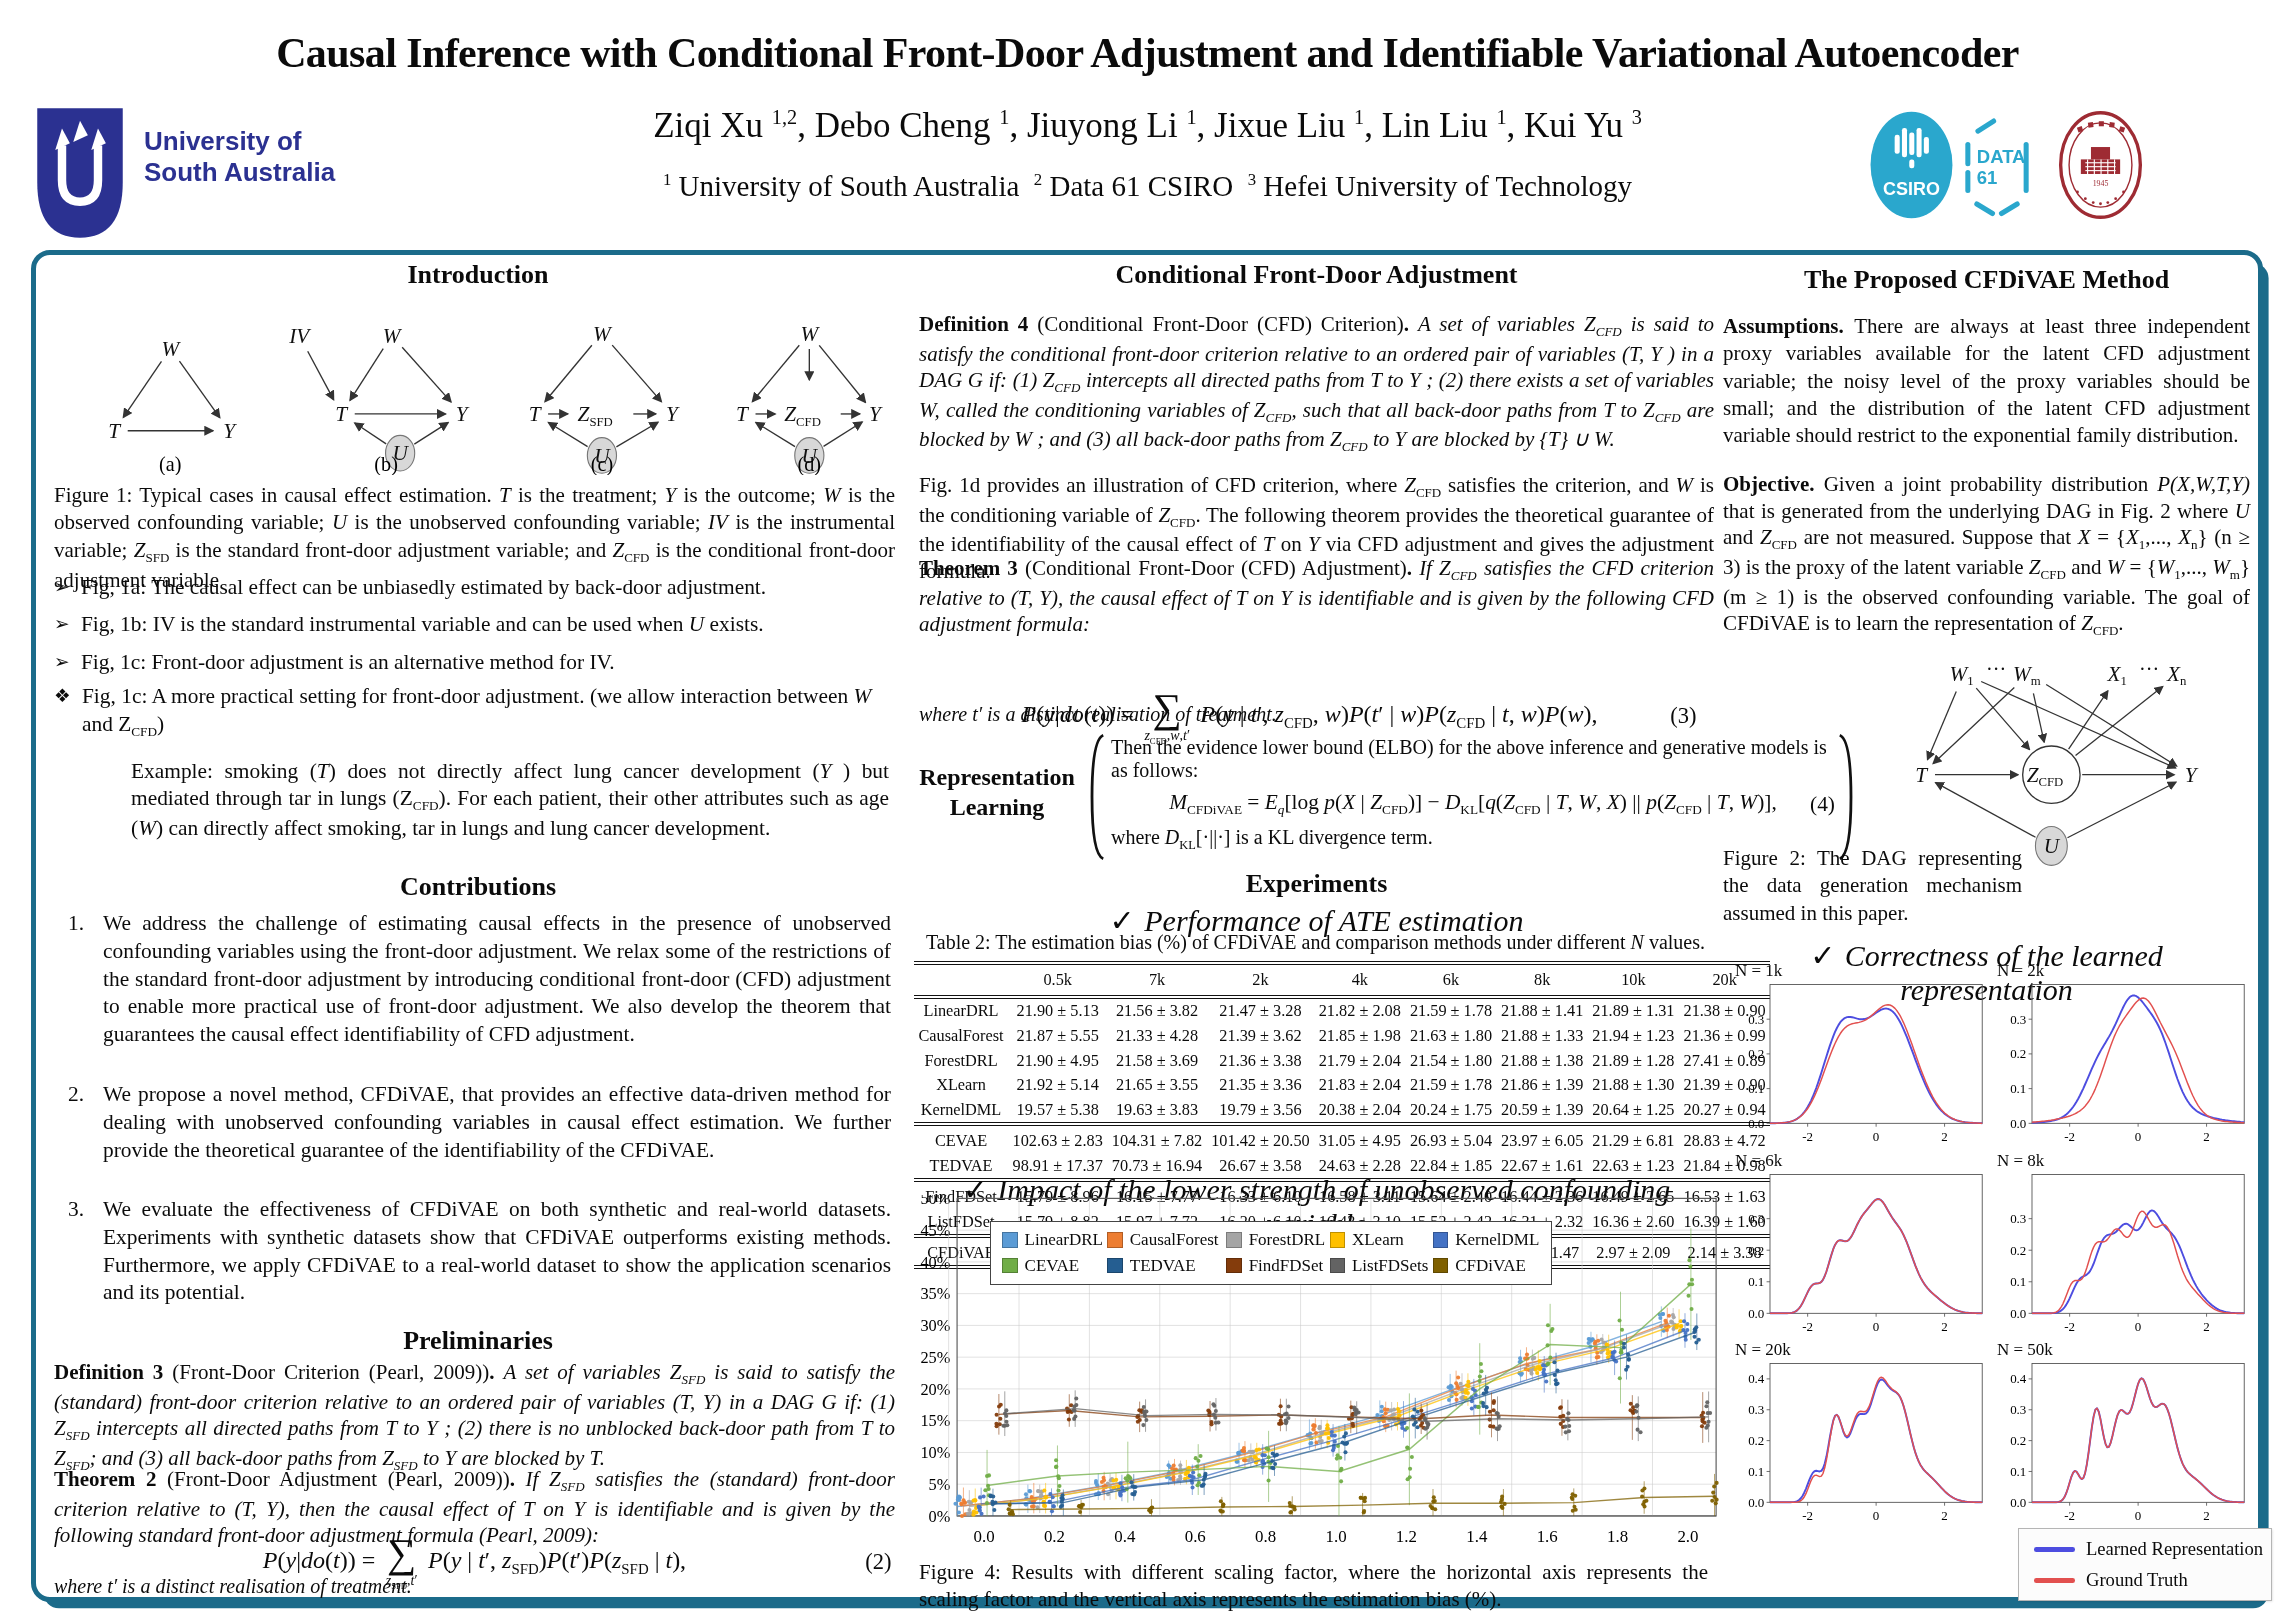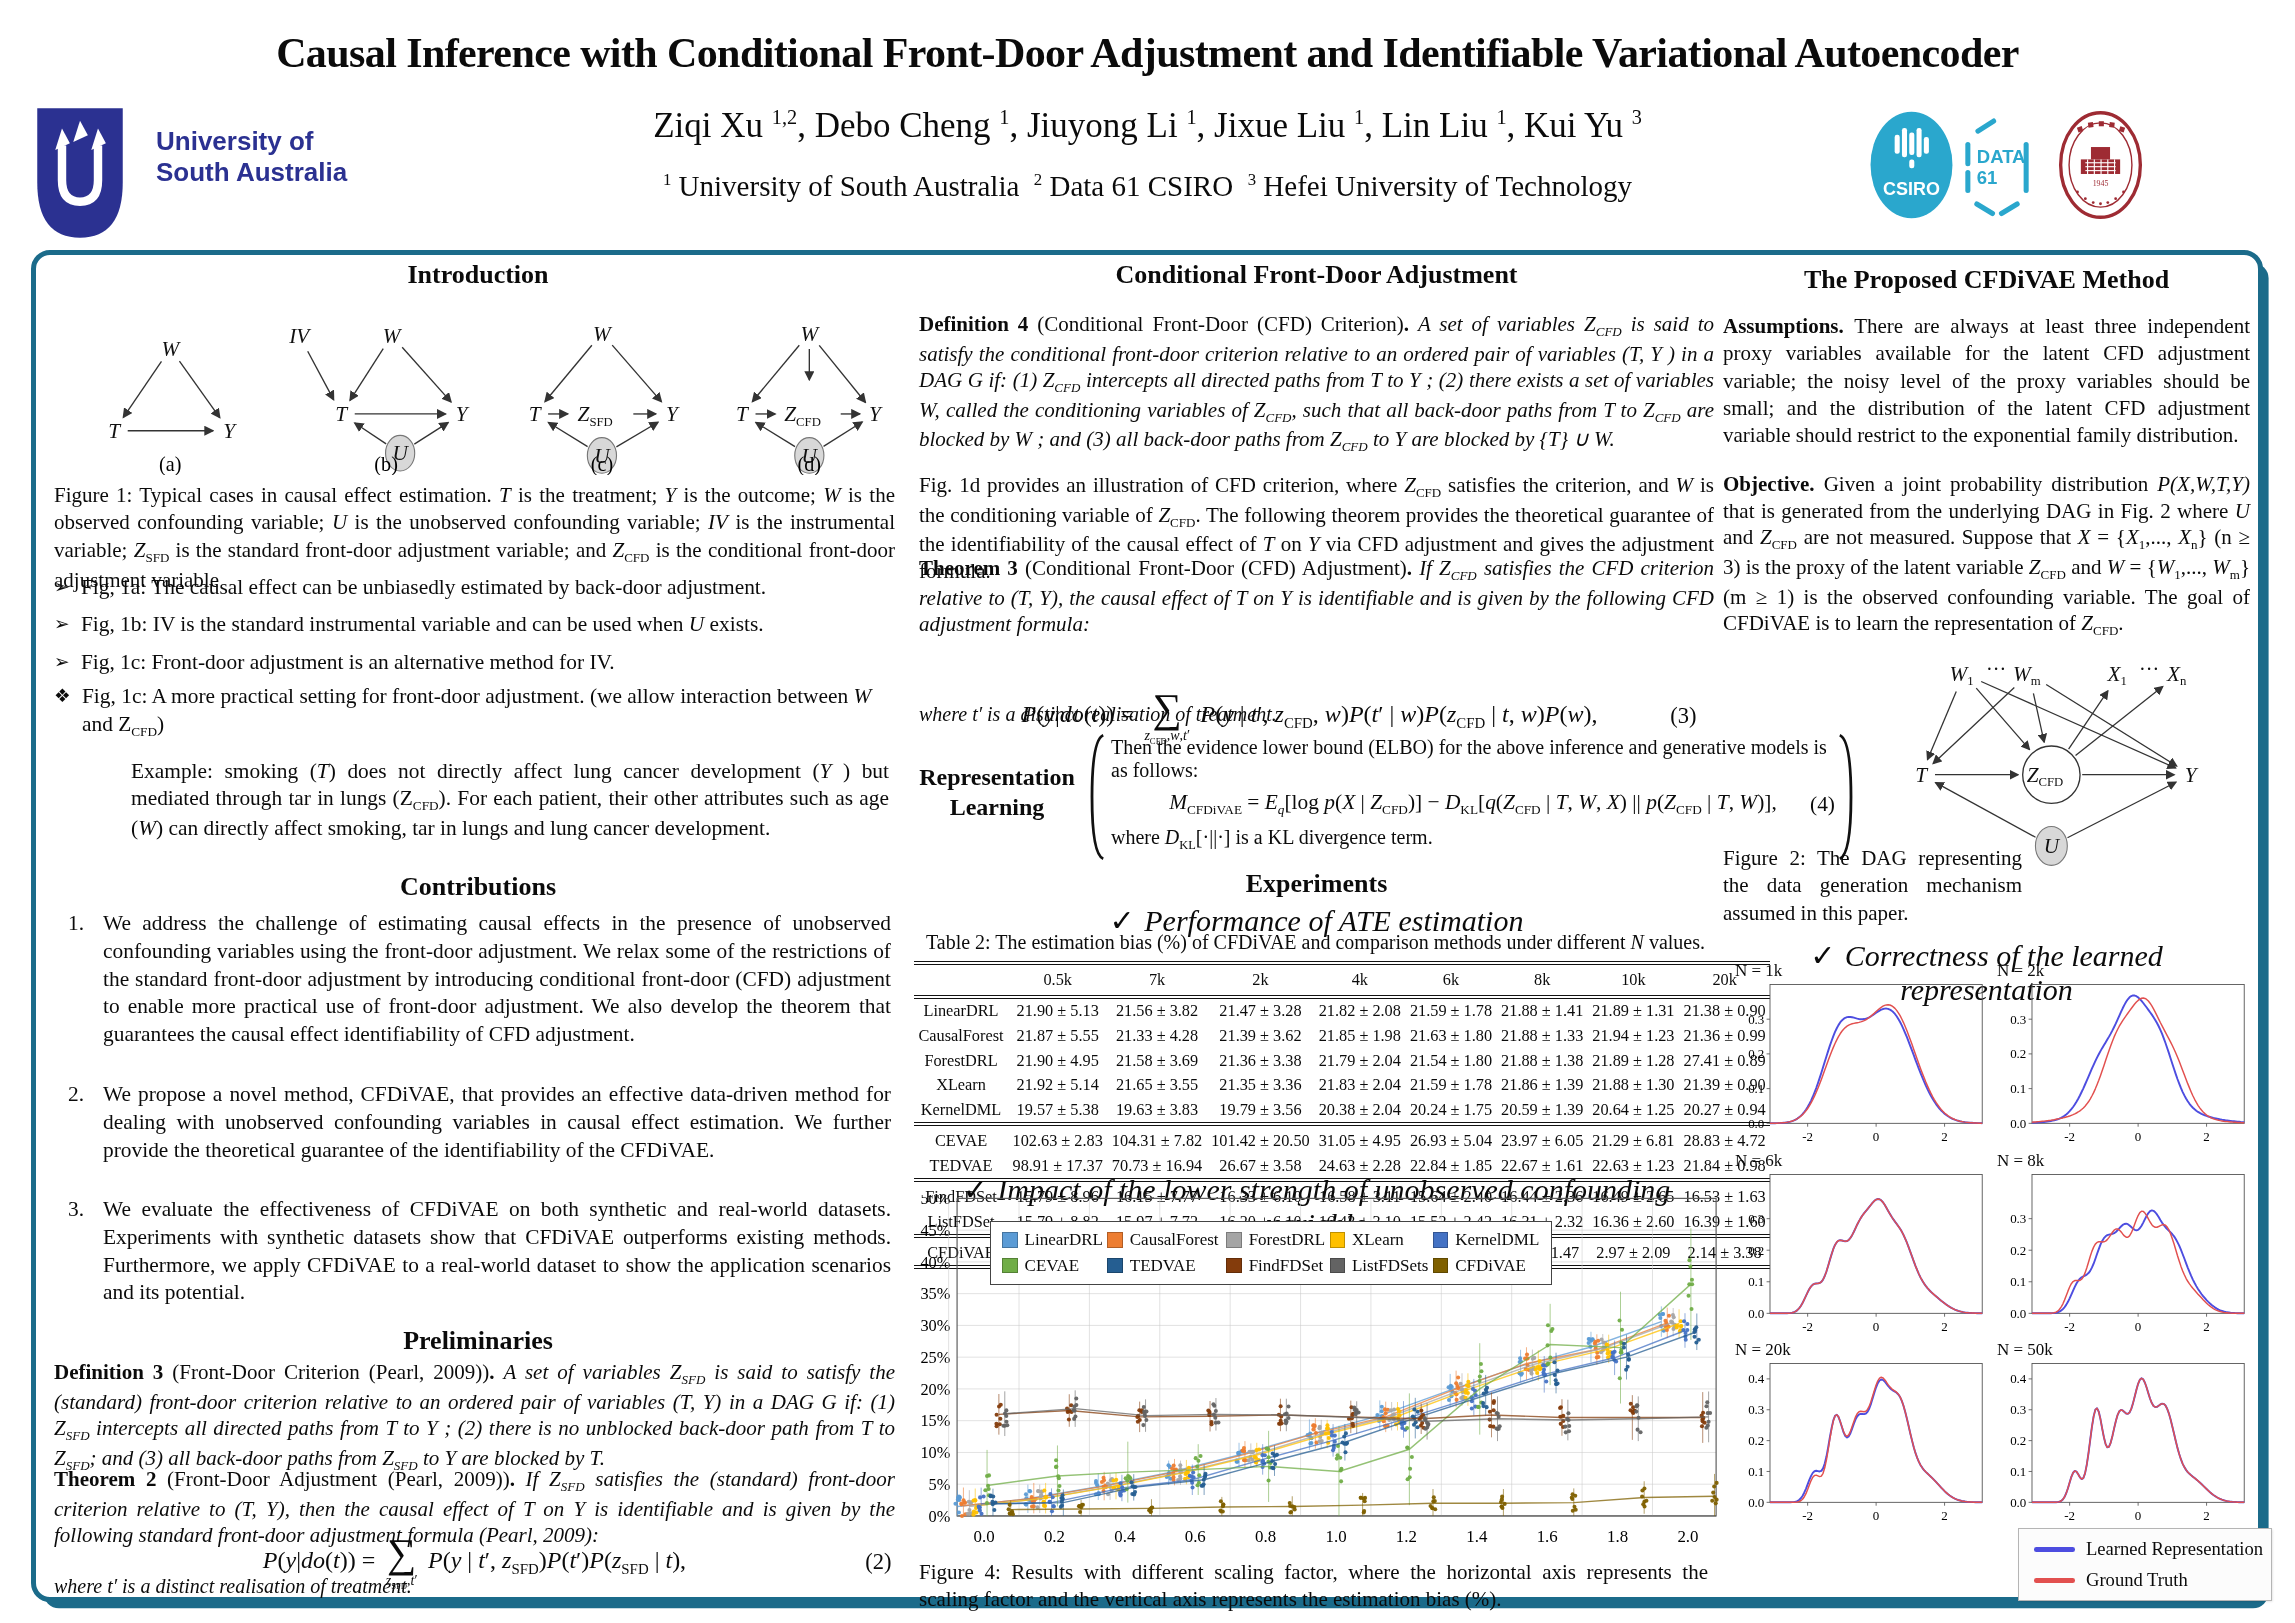--- a/index.html
+++ b/index.html
@@ -5,21 +5,21 @@
   html,body{margin:0;padding:0;background:#fff;}
   body{width:2295px;height:1623px;position:relative;overflow:hidden;
        font-family:"Liberation Serif", serif;color:#0b0b0b;}
   .abs{position:absolute;}
   sup{font-size:58%;}
   sub{font-size:62%;}
   
   .head-title{top:29px;left:0;width:100%;text-align:center;font-size:42px;font-weight:bold;letter-spacing:-0.6px;}
   .head-authors{top:106px;left:0;width:100%;text-align:center;font-size:35px;}
   .head-affils{top:170px;left:0;width:100%;text-align:center;font-size:29px;}
-  .unisa{left:35px;top:106px;display:flex;align-items:flex-start;gap:31px;}
+  .unisa{left:35px;top:106px;display:flex;align-items:flex-start;gap:19px;}
   .unisa-text{font-family:"Liberation Sans",sans-serif;font-weight:bold;color:#2b3191;font-size:26px;line-height:1.18;margin-top:20px;}
   
   .mainbox{left:31px;top:250px;width:2222px;height:1342px;border:5px solid #1b6b8a;border-radius:19px;
            background:#fff;box-shadow:9px 9.6px 0 -3.4px #1b6b8a;}
   .col-heading{font-weight:bold;font-size:26px;text-align:center;}
   .body-text{font-size:21px;line-height:1.26;text-align:justify;}
   .caption{font-size:21px;line-height:1.3;text-align:justify;}
   .blist-item{display:flex;gap:11.3px;font-size:21.4px;line-height:1.3;margin-bottom:9.6px;}
   .marker{font-family:"DejaVu Sans",sans-serif;font-size:18.6px;line-height:1.45;flex:none;}
   .numitem{display:flex;font-size:21.4px;line-height:1.3;}

